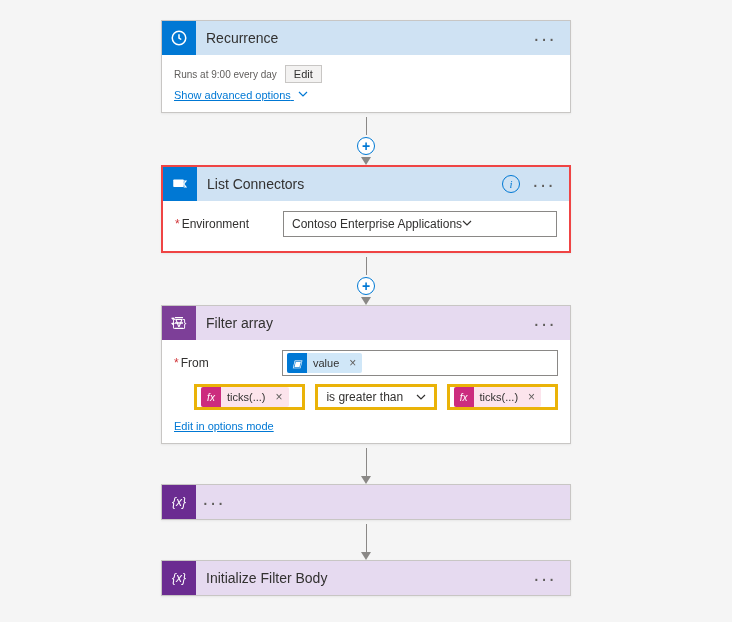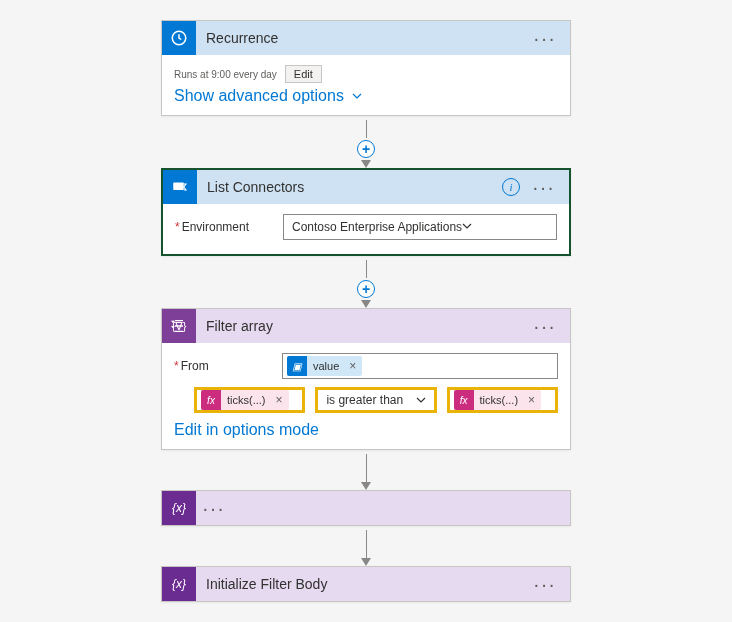--- a/index.html
+++ b/index.html
@@ -11,21 +11,21 @@
   color: #323130;
 }
 .canvas { width: 732px; margin: 0 auto; position: relative; }
 .card {
   width: 410px;
   margin: 0 auto;
   background: #fff;
   border: 1px solid #c8c6c4;
   box-shadow: 0 1px 2px rgba(0,0,0,0.06);
 }
-.card.highlight { border: 2px solid #14532d; }
+.card.highlight { border: 2px solid #ef4444; }
 .card-header {
   display: flex;
   align-items: center;
   height: 34px;
 }
 .card-header.blue { background: #cfe2f3; }
 .card-header.purple { background: #e6daf0; }
 .card-icon {
   width: 34px; height: 34px;
   display: flex; align-items: center; justify-content: center;
@@ -51,21 +51,21 @@
 .ellipsis { font-size: 20px; color: #605e5c; line-height: 8px; padding: 0 6px; cursor: pointer; letter-spacing: 1px; }
 .card-body { padding: 10px 12px; }
 .row { display: flex; align-items: center; gap: 8px; margin-bottom: 4px; }
 .label { font-size: 12px; color: #323130; width: 100px; flex-shrink: 0; }
 .label .req { color: #d13438; margin-right: 2px; }
 .btn-small {
   border: 1px solid #c8c6c4; background: #f3f2f1;
   font-size: 11px; padding: 2px 8px; cursor: pointer;
   color: #323130;
 }
-.link { color: #0078d4; font-size: 16px; cursor: pointer; }
+.link { color: #0078d4; font-size: 11px; cursor: pointer; text-decoration: underline; }
 .chev-down { display: inline-block; margin-left: 4px; }
 .select-box {
   border: 1px solid #8a8886; background: #fff;
   height: 26px; flex: 1; display: flex; align-items: center;
   padding: 0 8px; font-size: 12px; 
 }
 .select-box .caret { font-size: 10px; }
 .connector {
   display: flex; flex-direction: column; align-items: center;
   margin: 0 auto; width: 12px; padding: 4px 0 0 0;

